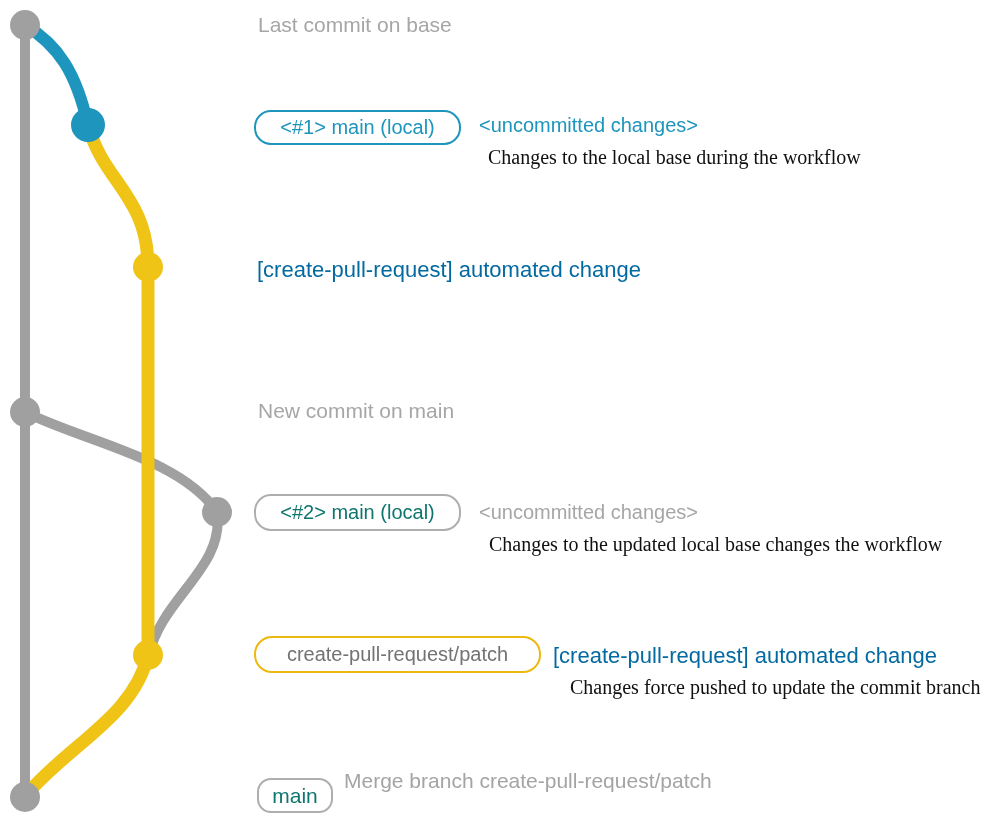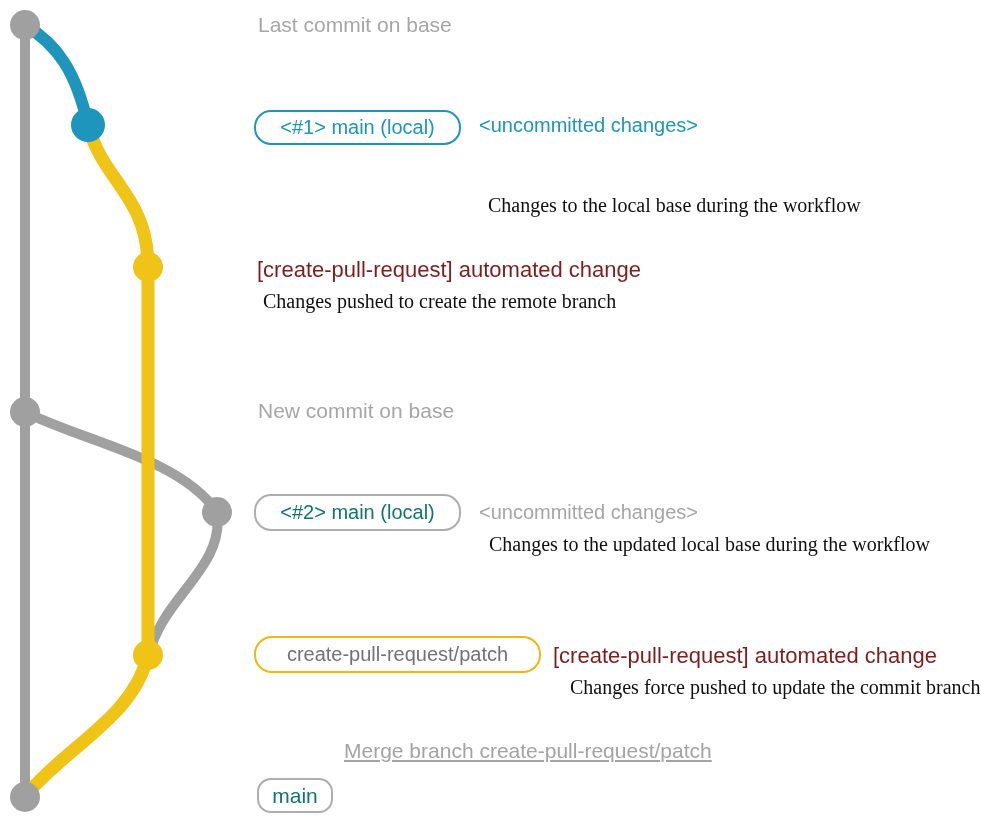--- a/index.html
+++ b/index.html
@@ -23,21 +23,21 @@
     font-size: 20px;
     white-space: nowrap;
     background: #ffffff;
   }
   .badge.blue   { border: 2px solid #1d95bd; color: #1d95bd; text-align: right; }
   .badge.gray   { border: 2px solid #aeaeae; color: #0f766e; }
   .badge.yellow { border: 2px solid #eeb90e; color: #737373; }
   .heading { font-size: 20px; }
   .heading.blue   { color: #1d95bd; }
   .heading.gray   { color: #a6a6a6; }
-  .heading.yellow { color: #7f1d1d; font-size: 22px; }
+  .heading.yellow { color: #0369a1; font-size: 22px; }
   .caption {
     font-family: "Liberation Serif", serif;
     font-size: 20px;
     color: #101010;
   }
   svg.graph { position: absolute; left: 0; top: 0; }
 </style>
 </head>
 <body>
 
@@ -65,31 +65,30 @@
     <circle cx="25" cy="412" r="15" fill="#a0a0a0"></circle>
     <circle cx="217" cy="512" r="15" fill="#a0a0a0"></circle>
     <circle cx="148" cy="655" r="15" fill="#f0c317"></circle>
     <circle cx="25" cy="797" r="15" fill="#a0a0a0"></circle>
   </svg>
 
   <div class="abs annotation" style="left:258px; top:13px;">Last commit on base</div>
 
   <div class="badge blue" style="left:254px; top:110px; width:207px; height:35px;">&lt;#1&gt; main (local)</div>
   <div class="abs heading blue" style="left:479px; top:114px;">&lt;uncommitted changes&gt;</div>
-  <div class="abs caption" style="left:488px; top:146px;margin-top:48px;">Changes to the local base during the workflow</div>
+  <div class="abs caption" style="left:488px; top:146px;">Changes to the local base during the workflow</div>
 
   <div class="abs heading yellow" style="left:257px; top:257px;">[create-pull-request] automated change</div>
-  <div class="abs caption" style="left:263px; top:290px;">Changes pushed to create the remote branch</div>
 
-  <div class="abs annotation" style="left:258px; top:399px;">New commit on base</div>
+  <div class="abs annotation" style="left:258px; top:399px;">New commit on main</div>
 
   <div class="badge gray" style="left:254px; top:494px; width:207px; height:37px;">&lt;#2&gt; main (local)</div>
   <div class="abs heading gray" style="left:479px; top:501px;">&lt;uncommitted changes&gt;</div>
-  <div class="abs caption" style="left:489px; top:533px;">Changes to the updated local base during the workflow</div>
+  <div class="abs caption" style="left:489px; top:533px;">Changes to the updated local base changes the workflow</div>
 
   <div class="badge yellow" style="left:254px; top:636px; width:287px; height:37px; border-radius:18px;">create-pull-request/patch</div>
   <div class="abs heading yellow" style="left:553px; top:643px;">[create-pull-request] automated change</div>
   <div class="abs caption" style="left:570px; top:676px;">Changes force pushed to update the commit branch</div>
 
   <div class="badge gray" style="left:257px; top:778px; width:76px; height:35px; border-radius:14px; font-size:21px;">main</div>
-  <div class="abs annotation" style="left:344px; top:739px; color:#a4a4a4;text-decoration:underline;">Merge branch create-pull-request/patch</div>
+  <div class="abs annotation" style="left:344px; top:769px; color:#a4a4a4;">Merge branch create-pull-request/patch</div>
 
 </div>
 
 </body></html>

